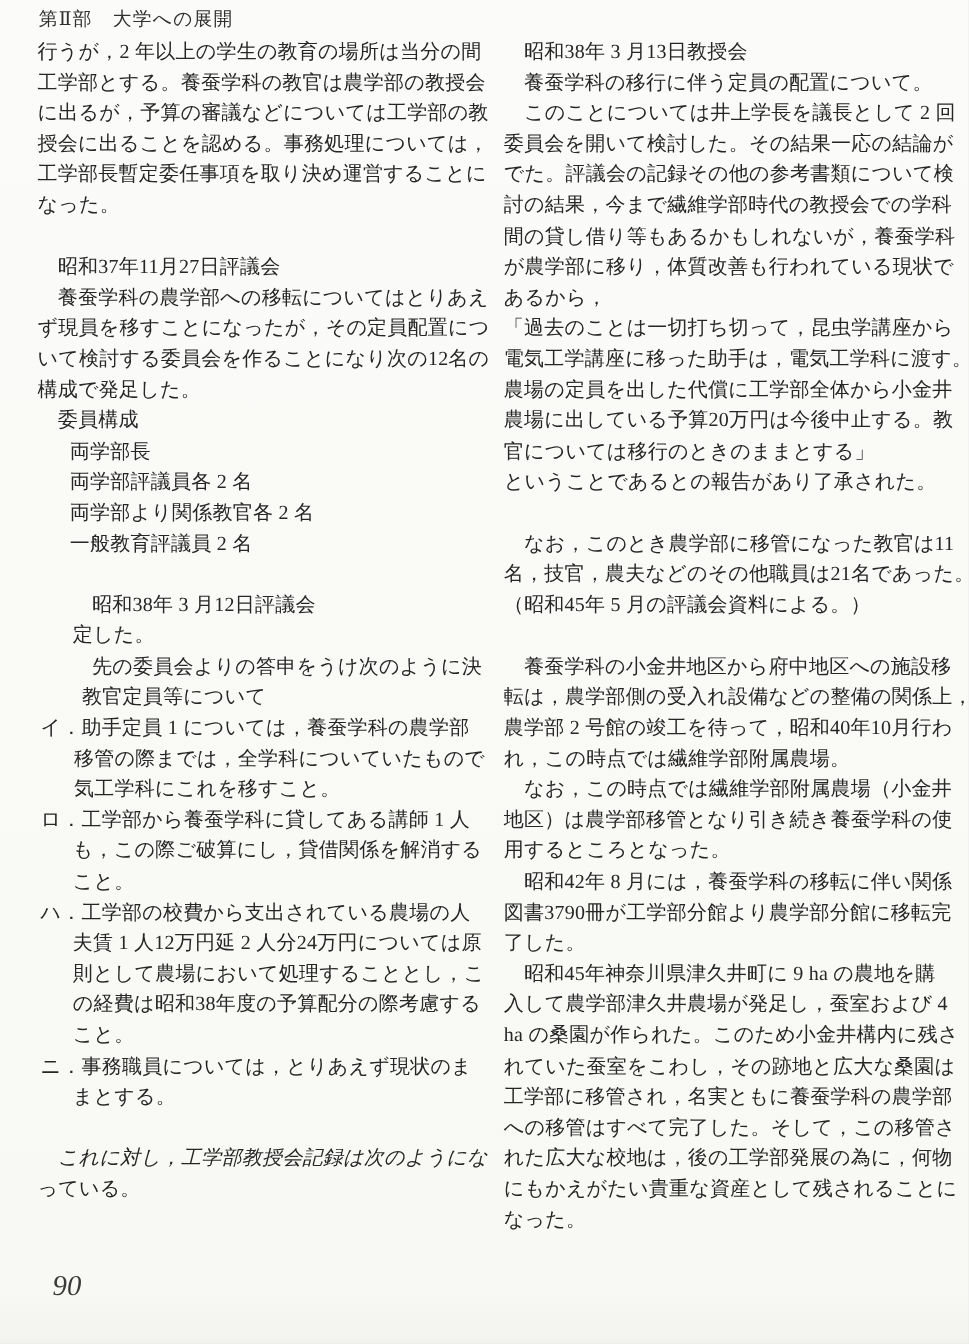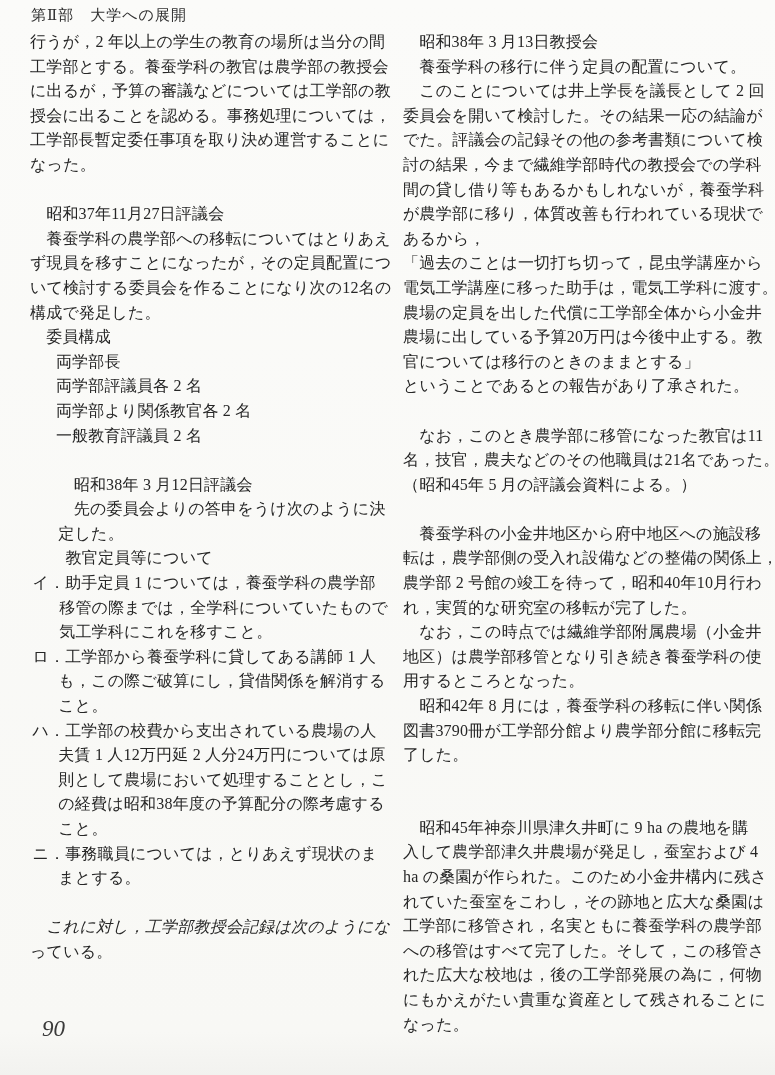--- a/index.html
+++ b/index.html
@@ -67,22 +67,22 @@
       <div class="line">ず現員を移すことになったが，その定員配置につ</div>
       <div class="line">いて検討する委員会を作ることになり次の12名の</div>
       <div class="line">構成で発足した。</div>
       <div class="line" style="padding-left: 16.2px;">委員構成</div>
       <div class="line" style="padding-left: 25.9px;">両学部長</div>
       <div class="line" style="padding-left: 25.9px;">両学部評議員各 2 名</div>
       <div class="line" style="padding-left: 25.9px;">両学部より関係教官各 2 名</div>
       <div class="line" style="padding-left: 25.9px;">一般教育評議員 2 名</div>
       <div class="line">&nbsp;</div>
       <div class="line" style="padding-left: 43.7px;">昭和38年 3 月12日評議会</div>
+      <div class="line" style="padding-left: 28.3px;">定した。</div>
       <div class="line" style="padding-left: 43.7px;">先の委員会よりの答申をうけ次のように決</div>
-      <div class="line" style="padding-left: 28.3px;">定した。</div>
       <div class="line" style="padding-left: 35.6px;">教官定員等について</div>
       <div class="line" style="padding-left: 2.4px;">イ．助手定員 1 については，養蚕学科の農学部</div>
       <div class="line" style="padding-left: 29.2px;">移管の際までは，全学科についていたもので</div>
       <div class="line" style="padding-left: 29.2px;">気工学科にこれを移すこと。</div>
       <div class="line" style="padding-left: 2.4px;">ロ．工学部から養蚕学科に貸してある講師 1 人</div>
       <div class="line" style="padding-left: 28.3px;">も，この際ご破算にし，貸借関係を解消する</div>
       <div class="line" style="padding-left: 28.3px;">こと。</div>
       <div class="line" style="padding-left: 2.4px;">ハ．工学部の校費から支出されている農場の人</div>
       <div class="line" style="padding-left: 28.3px;">夫賃 1 人12万円延 2 人分24万円については原</div>
       <div class="line" style="padding-left: 28.3px;">則として農場において処理することとし，こ</div>
@@ -113,28 +113,28 @@
       <div class="line">官については移行のときのままとする」</div>
       <div class="line">ということであるとの報告があり了承された。</div>
       <div class="line">&nbsp;</div>
       <div class="line" style="padding-left: 16.2px;">なお，このとき農学部に移管になった教官は11</div>
       <div class="line">名，技官，農夫などのその他職員は21名であった。</div>
       <div class="line">（昭和45年 5 月の評議会資料による。）</div>
       <div class="line">&nbsp;</div>
       <div class="line" style="padding-left: 16.2px;">養蚕学科の小金井地区から府中地区への施設移</div>
       <div class="line">転は，農学部側の受入れ設備などの整備の関係上，</div>
       <div class="line">農学部 2 号館の竣工を待って，昭和40年10月行わ</div>
-      <div class="line">れ，実質的な研究室の移転が完了した。</div>
+      <div class="line">れ，この時点では繊維学部附属農場。</div>
       <div class="line" style="padding-left: 16.2px;">なお，この時点では繊維学部附属農場（小金井</div>
       <div class="line">地区）は農学部移管となり引き続き養蚕学科の使</div>
       <div class="line">用するところとなった。</div>
       <div class="line" style="padding-left: 16.2px;">昭和42年 8 月には，養蚕学科の移転に伴い関係</div>
       <div class="line">図書3790冊が工学部分館より農学部分館に移転完</div>
       <div class="line">了した。</div>
-      <div class="line" style="padding-left: 16.2px; margin-top: 48px;">昭和45年神奈川県津久井町に 9 ha の農地を購</div>
+      <div class="line" style="padding-left: 16.2px;">昭和45年神奈川県津久井町に 9 ha の農地を購</div>
       <div class="line">入して農学部津久井農場が発足し，蚕室および 4</div>
       <div class="line">ha の桑園が作られた。このため小金井構内に残さ</div>
       <div class="line">れていた蚕室をこわし，その跡地と広大な桑園は</div>
       <div class="line">工学部に移管され，名実ともに養蚕学科の農学部</div>
       <div class="line">への移管はすべて完了した。そして，この移管さ</div>
       <div class="line">れた広大な校地は，後の工学部発展の為に，何物</div>
       <div class="line">にもかえがたい貴重な資産として残されることに</div>
       <div class="line">なった。</div>
     </div>
 

